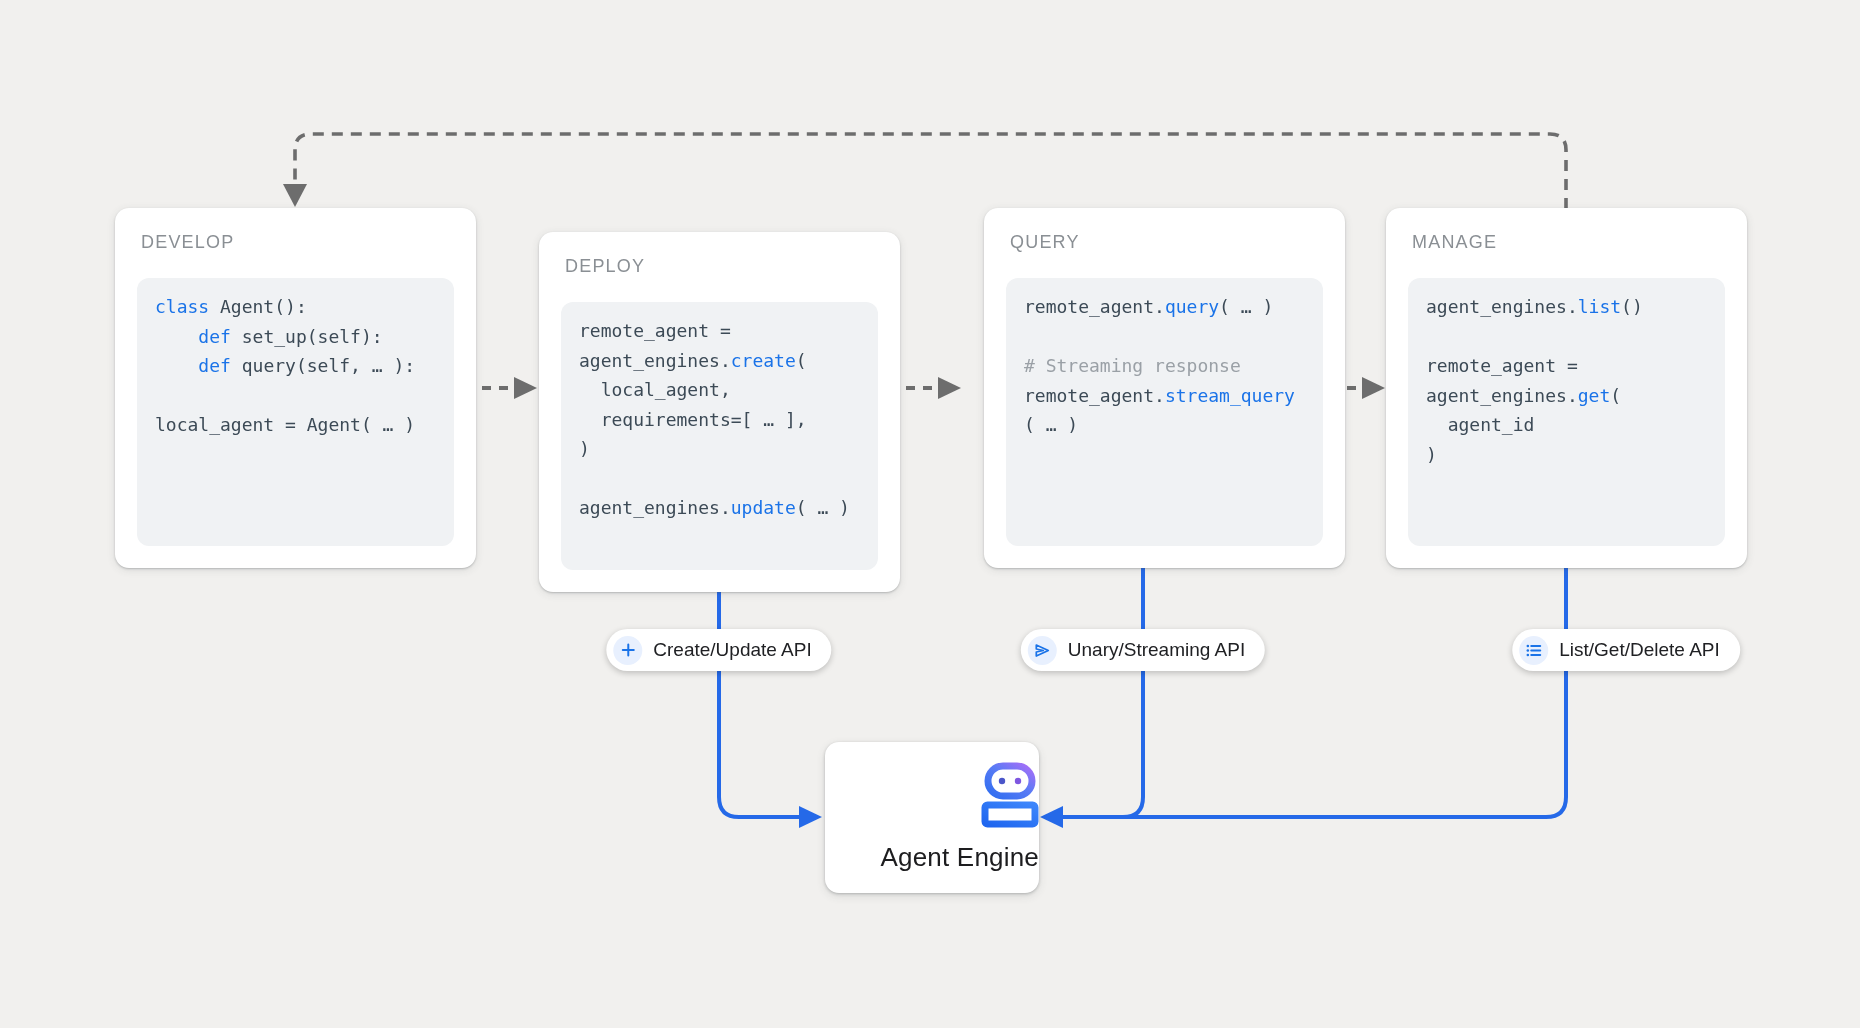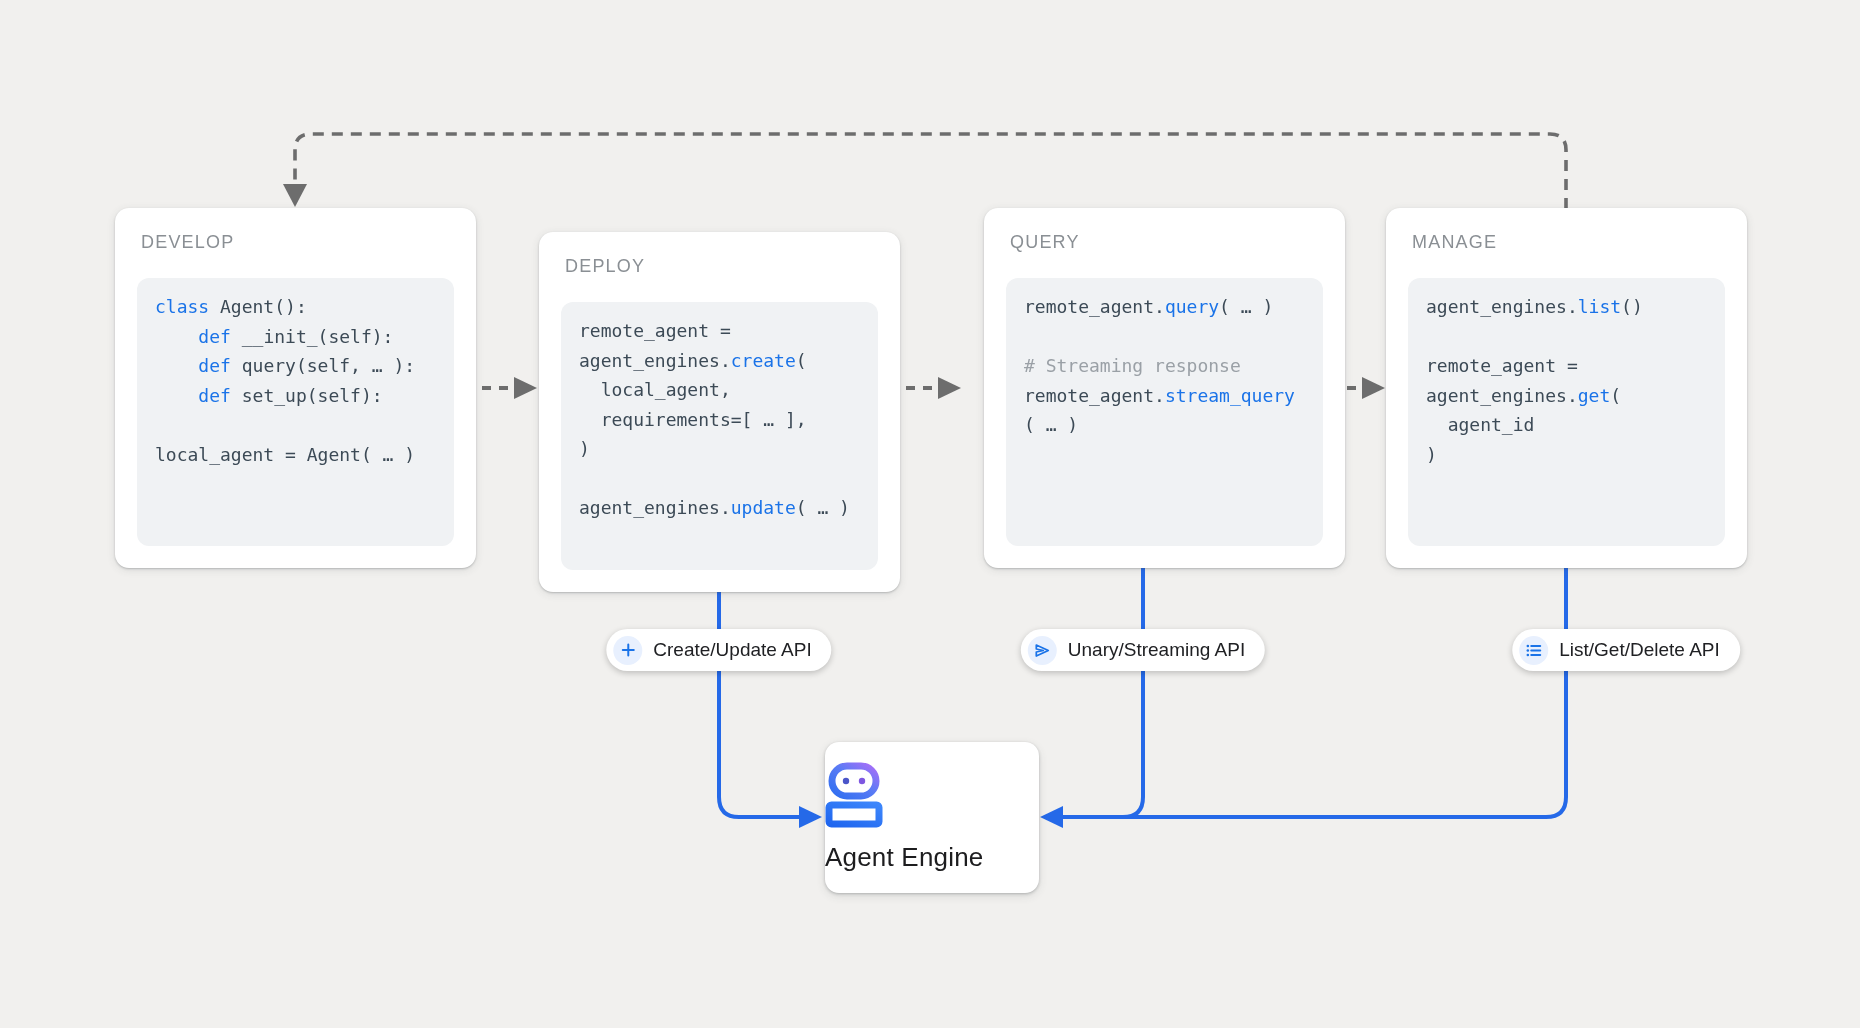--- a/index.html
+++ b/index.html
@@ -22,21 +22,21 @@
   .badge{position:absolute;top:629px;height:42px;background:#ffffff;border-radius:22px;
          display:flex;align-items:center;gap:11px;padding:0 20px 0 7px;
          box-shadow:0 2px 6px rgba(0,0,0,.22);z-index:2;transform:translateX(-50%);}
   .badge-1{left:719px;} .badge-2{left:1143px;} .badge-3{left:1626px;}
   .badge-icon-circle{width:29px;height:29px;border-radius:50%;background:#e8f0fe;
          display:flex;align-items:center;justify-content:center;flex:0 0 auto;}
   .badge-label{font-size:19px;color:#202124;font-weight:400;white-space:nowrap;}
 
   .engine-box{position:absolute;left:825px;top:742px;width:214px;height:151px;background:#ffffff;
          border-radius:14px;box-shadow:0 1px 3px rgba(60,64,67,.3),0 3px 10px rgba(60,64,67,.12);
-         display:flex;flex-direction:column;align-items:flex-start;justify-content:center;gap:14px;z-index:2;}
+         display:flex;flex-direction:column;align-items:flex-end;justify-content:center;gap:14px;z-index:2;}
   .engine-label{font-size:26px;color:#1d1d1f;font-weight:500;letter-spacing:.2px;}
 </style>
 </head>
 <body>
 
 <div class="canvas">
 
   <svg class="connectors" width="1860" height="1028" viewBox="0 0 1860 1028">
 
     <path d="M 1566 209 L 1566 150 Q 1566 134 1550 134 L 311 134 Q 295 134 295 150 L 295 184" fill="none" stroke="#6d6d6d" stroke-width="3.6" stroke-dasharray="11 8"></path>
@@ -65,23 +65,22 @@
     <g>
       <path d="M 1143 568 L 1143 797 Q 1143 817 1123 817 L 1062 817" fill="none" stroke="#2569e8" stroke-width="4"></path>
       <polygon points="1063,806 1063,828 1040,817" fill="#2569e8"></polygon>
     </g>
   </svg>
 
   <section class="panel panel-develop">
     <div class="panel-title">DEVELOP</div>
     <div class="codeblock">
         <div class="code-line"><span class="kw">class</span><span> Agent():</span></div>
-        <div class="code-line"><span>    </span><span class="kw">def</span><span> __init_(self):</span></div>
+        <div class="code-line"><span>    </span><span class="kw">def</span><span> set_up(self):</span></div>
         <div class="code-line"><span>    </span><span class="kw">def</span><span> query(self, … ):</span></div>
-        <div class="code-line"><span>    </span><span class="kw">def</span><span> set_up(self):</span></div>
         <div class="code-line">&nbsp;</div>
         <div class="code-line"><span>local_agent = Agent( … )</span></div>
       </div>
   </section>
 
   <section class="panel panel-deploy">
     <div class="panel-title">DEPLOY</div>
     <div class="codeblock">
         <div class="code-line"><span>remote_agent =</span></div>
         <div class="code-line"><span>agent_engines.</span><span class="kw">create</span><span>(</span></div>

